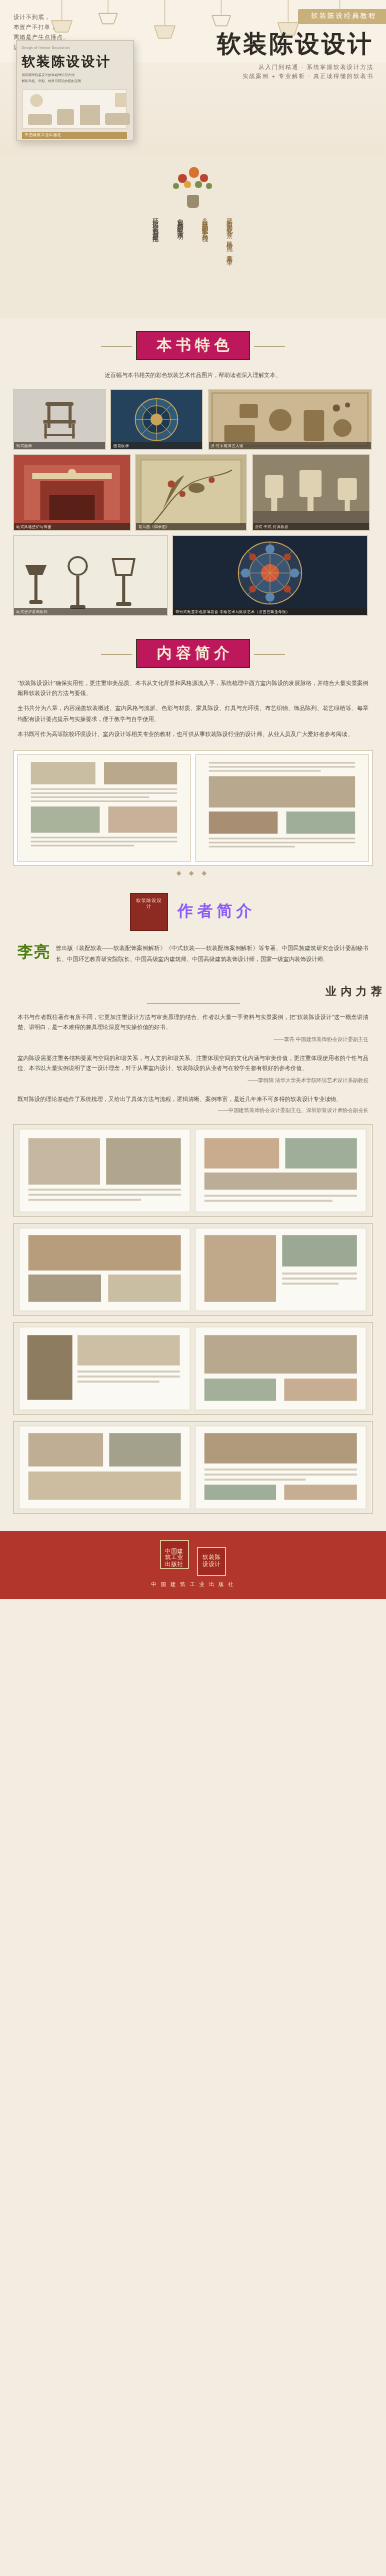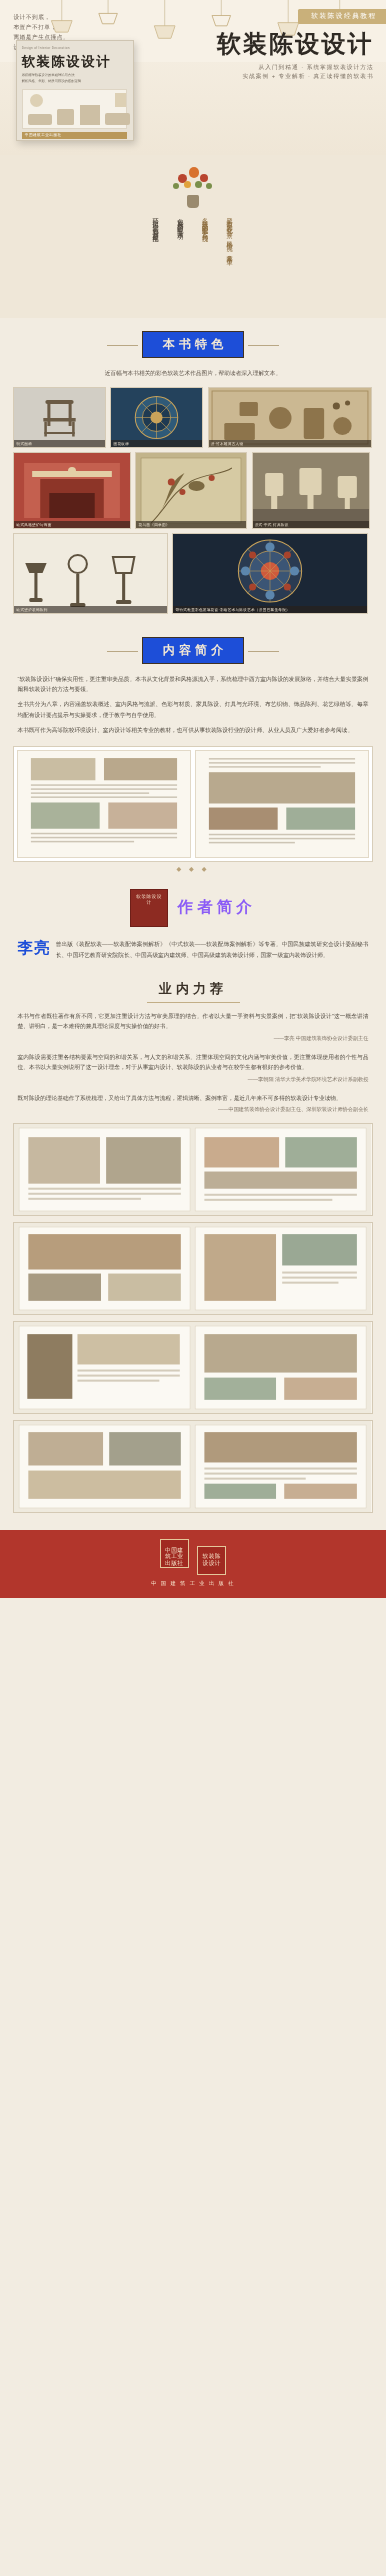--- a/index.html
+++ b/index.html
@@ -97,24 +97,24 @@
   .vcol.accent { color:#8a6a3a; }
 
   
   .sec-head {
     position:relative;
     text-align:center;
     padding:13.4px 0 9.3px;
   }
   .sec-head .plaque {
     display:inline-block;
-    background:#1d4ed8;
+    background:#be185d;
     color:#f4e9d4;
     font-family:"Liberation Serif", serif;
-    font-size:12px; font-weight:bold; letter-spacing:4.1px;
+    font-size:15px; font-weight:bold; letter-spacing:4.1px;
     padding:4.1px 15.5px 4.1px 19.6px;
     border:1px solid #3f3122;
     position:relative;
   }
   .sec-head .plaque:before, .sec-head .plaque:after{
     content:""; position:absolute; top:50%; width:31px; height:0.5px; background:#b9a784;
   }
   .sec-head .plaque:before { left:-36px; }
   .sec-head .plaque:after { right:-36px; }
   .sec-head.with-seal .seal {
@@ -154,30 +154,30 @@
   .spread {
     margin:6.2px 13.4px 0; border:0.5px solid #d8ceba; background:#fff;
     padding:3.1px; display:flex; gap:3.1px;
   }
   .spread .pg { flex:1; background:#f7f3ea; border:0.5px solid #e2d9c7; height:108px; position:relative; overflow:hidden;}
 
   
   .author-wrap { padding:3.1px 17.5px 8.2px; }
   .author-name {
     float:left; font-family:"Liberation Serif", serif; font-size:15.5px;
-    font-weight:bold; color:#1d4ed8; line-height:16.5px; margin:1px 5.2px 0 0;
+    font-weight:bold; color:#4d7c0f; line-height:16.5px; margin:1px 5.2px 0 0;
     letter-spacing:1px;
   }
   .author-body { font-size:5.7px; line-height:10.8px; color:#514a40; text-align:justify; }
 
   
   .rec-head { text-align:center; padding:11.3px 0 5.2px; }
   .rec-head .t {
-    font-family:"Liberation Serif", serif; font-size:13px; font-weight:bold;
-    letter-spacing:4.1px; color:#3b3228;
+    font-family:"Liberation Serif", serif; font-size:11px; font-weight:bold;
+    letter-spacing:4.1px; color:#3b3228;text-align:right;
   }
   .rec-head .rule { width:93px; height:1px; background:#c2ae86; margin:4.1px auto 0; }
   .quote { padding:2.1px 17.5px 3.1px; font-size:5.7px; line-height:10.8px; color:#514a40; text-align:justify; }
   .attrib { padding:0 17.5px 7.2px; font-size:5.2px; color:#7d7264; text-align:right; }
 
   
   .inner { padding:2.1px 13.4px 10.3px; }
   .shot {
     margin-bottom:6.2px; border:0.5px solid #d4c9b4; background:#fbf8f1;
     height:93px; position:relative; overflow:hidden;

